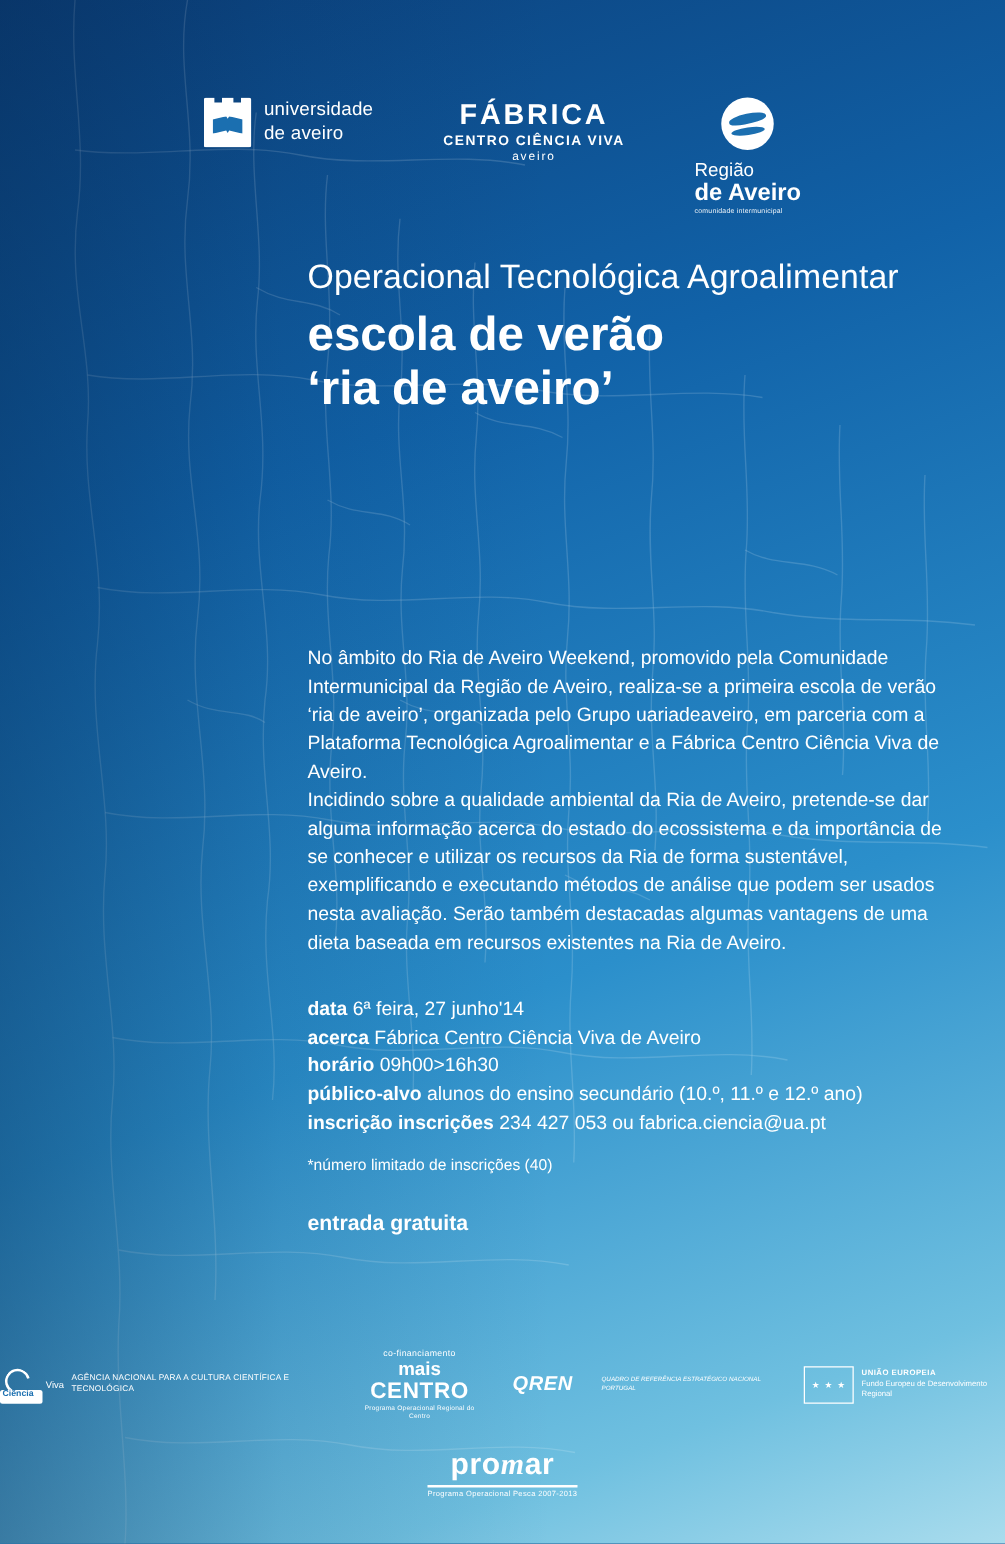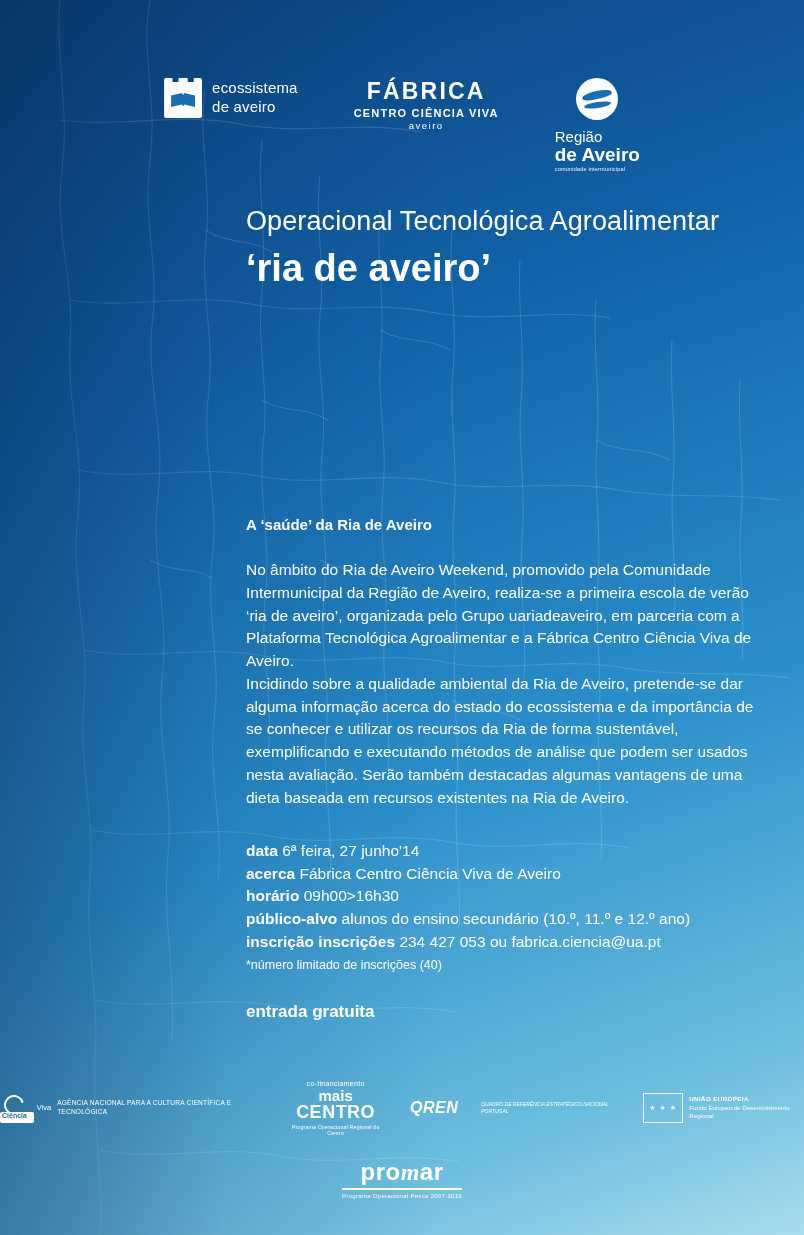--- a/index.html
+++ b/index.html
@@ -211,21 +211,21 @@
 
   .details {
     margin-top: 30px;
     font-size: 15.5px;
     line-height: 1.48;
   }
   .details .row { display: block; }
   .details .k { font-weight: bold; text-align: center; }
   .note {
     font-size: 12.5px;
-    margin-top: 4px;
+    margin-top: 14px;
   }
   .free {
     margin-top: 30px;
     font-size: 17px;
     font-weight: bold;
   }
 
   
   .footer {
     position: absolute;
@@ -331,21 +331,21 @@
   <div class="content">
 
     <div class="logo-bar">
 
       <div class="logo">
         <div class="ua-mark">
           <div class="shield"></div>
           <div class="book"></div>
         </div>
         <div class="ua-text">
-          <span class="l1">ecossistema</span>
+          <span class="l1">universidade</span>
           <span class="l2">de aveiro</span>
         </div>
       </div>
 
       <div class="fab">
         <span class="f1">FÁBRICA</span>
         <span class="f2">CENTRO CIÊNCIA VIVA</span>
         <span class="f3">aveiro</span>
       </div>
 
@@ -355,25 +355,25 @@
           <span class="r1">Região</span>
           <span class="r2">de Aveiro</span>
           <span class="r3">comunidade intermunicipal</span>
         </div>
       </div>
 
     </div>
 
     <div class="headline">
       <div class="h-sub">Operacional Tecnológica  Agroalimentar</div>
+      <div class="h-title">escola de verão</div>
       <div class="h-title">‘ria de aveiro’</div>
     </div>
 
     <div class="body-block">
-      <p class="b-lead">A ‘saúde’ da Ria de Aveiro</p>
       <p class="b-para">No âmbito do Ria de Aveiro Weekend, promovido pela Comunidade Intermunicipal da Região de Aveiro, realiza-se a primeira escola de verão ‘ria de aveiro’, organizada pelo Grupo uariadeaveiro, em parceria com a Plataforma Tecnológica Agroalimentar e a Fábrica Centro Ciência Viva de Aveiro.</p>
       <p class="b-para">Incidindo sobre a qualidade ambiental da Ria de Aveiro, pretende-se dar alguma informação acerca do estado do ecossistema e da importância de se conhecer e utilizar os recursos da Ria de forma sustentável, exemplificando e executando métodos de análise que podem ser usados nesta avaliação. Serão também destacadas algumas vantagens de uma dieta baseada em recursos existentes na Ria de Aveiro.</p>
 
       <div class="details">
         <span class="row">
           <span class="k">data</span>
           <span>6ª feira, 27 junho'14</span>
         </span>
         <span class="row">
           <span class="k">acerca</span>

